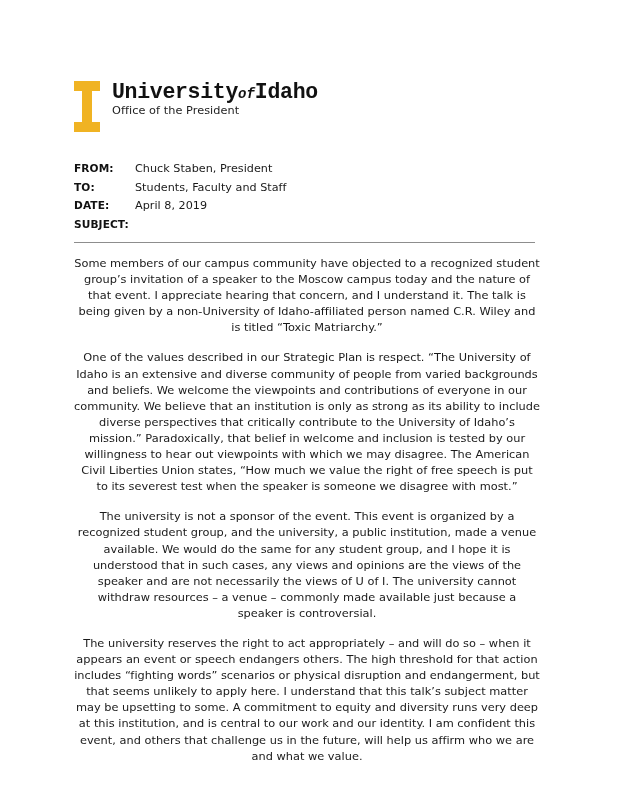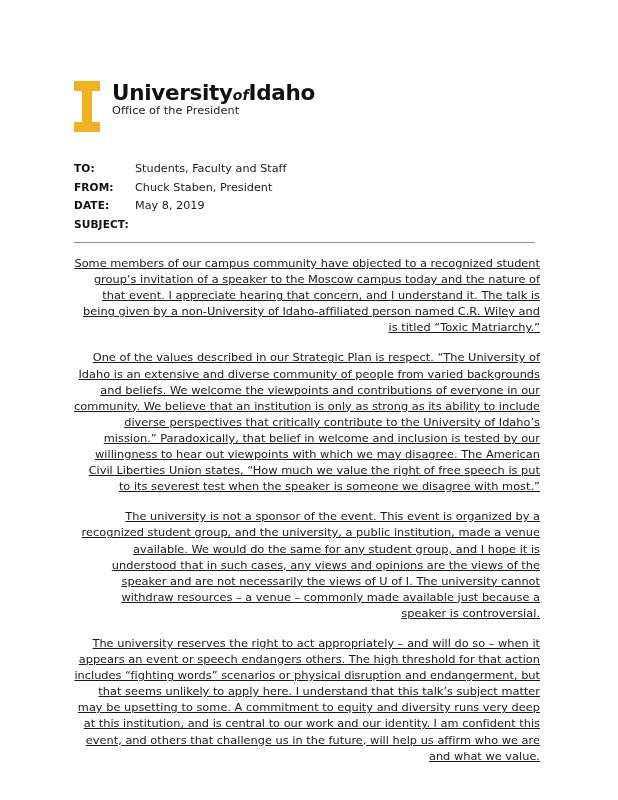--- a/index.html
+++ b/index.html
@@ -65,20 +65,21 @@
     flex-direction: column;
     justify-content: flex-start;
     padding-top: 2px;
   }
   .wordmark-main {
     font-size: 21.5px;
     line-height: 1.02;
     color: #111111;
     white-space: nowrap;
     letter-spacing: -0.3px;
+    font-family: Liberation Mono, monospace;
   }
   .wm-univ, .wm-idaho {
     font-weight: 700;
   }
   .wm-of {
     font-style: italic;
     font-weight: 600;
     font-size: 14px;
     letter-spacing: 0;
   }
@@ -129,23 +130,22 @@
     position: absolute;
     left: 74px;
     top: 255px;
     width: 466px;
   }
   .body-copy p {
     margin: 0 0 14px 0;
     font-size: 11.35px;
     line-height: 16.1px;
     color: #1a1a1a;
-    text-align: right;
+    text-align: center;
     letter-spacing: 0.01px;
-    text-decoration: underline;
   }
   .body-copy p:last-child {
     margin-bottom: 0;
   }
 </style>
 </head>
 <body>
 
 <div class="page">
 
@@ -156,30 +156,30 @@
       <div class="bar-bottom"></div>
     </div>
     <div class="wordmark">
       <div class="wordmark-main"><span class="wm-univ">University</span><span class="wm-of">of</span><span class="wm-idaho">Idaho</span></div>
       <div class="wordmark-sub">Office of the President</div>
     </div>
   </div>
 
   <div class="memo-fields">
     <div class="memo-row">
+      <div class="memo-label">FROM:</div>
+      <div class="memo-value">Chuck Staben, President</div>
+    </div>
+    <div class="memo-row">
       <div class="memo-label">TO:</div>
       <div class="memo-value">Students, Faculty and Staff</div>
     </div>
     <div class="memo-row">
-      <div class="memo-label">FROM:</div>
-      <div class="memo-value">Chuck Staben, President</div>
-    </div>
-    <div class="memo-row">
       <div class="memo-label">DATE:</div>
-      <div class="memo-value">May 8, 2019</div>
+      <div class="memo-value">April 8, 2019</div>
     </div>
     <div class="memo-row">
       <div class="memo-label">SUBJECT:</div>
     </div>
   </div>
 
   <div class="divider"></div>
 
   <div class="body-copy">
     <p>Some members of our campus community have objected to a recognized student group’s invitation of a speaker to the Moscow campus today and the nature of that event. I appreciate hearing that concern, and I understand it. The talk is being given by a non-University of Idaho-affiliated person named C.R. Wiley and is titled “Toxic Matriarchy.”</p>

